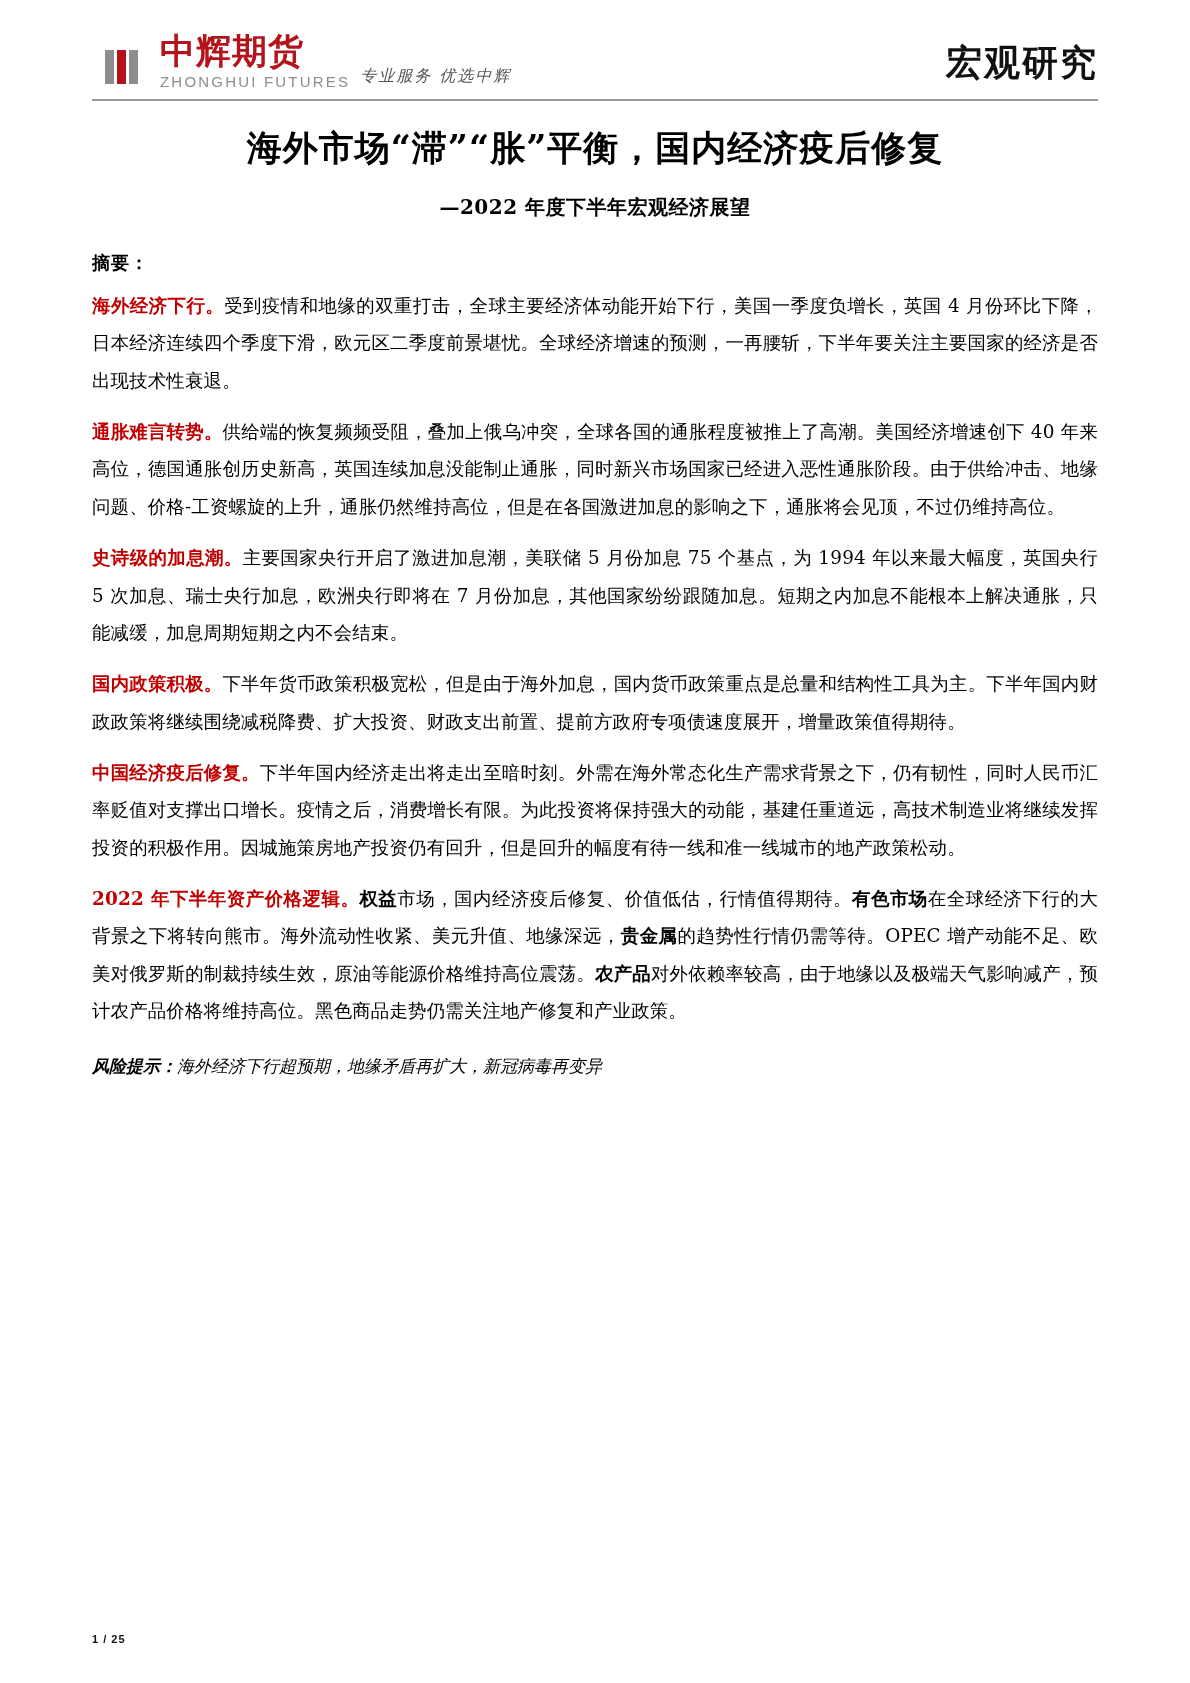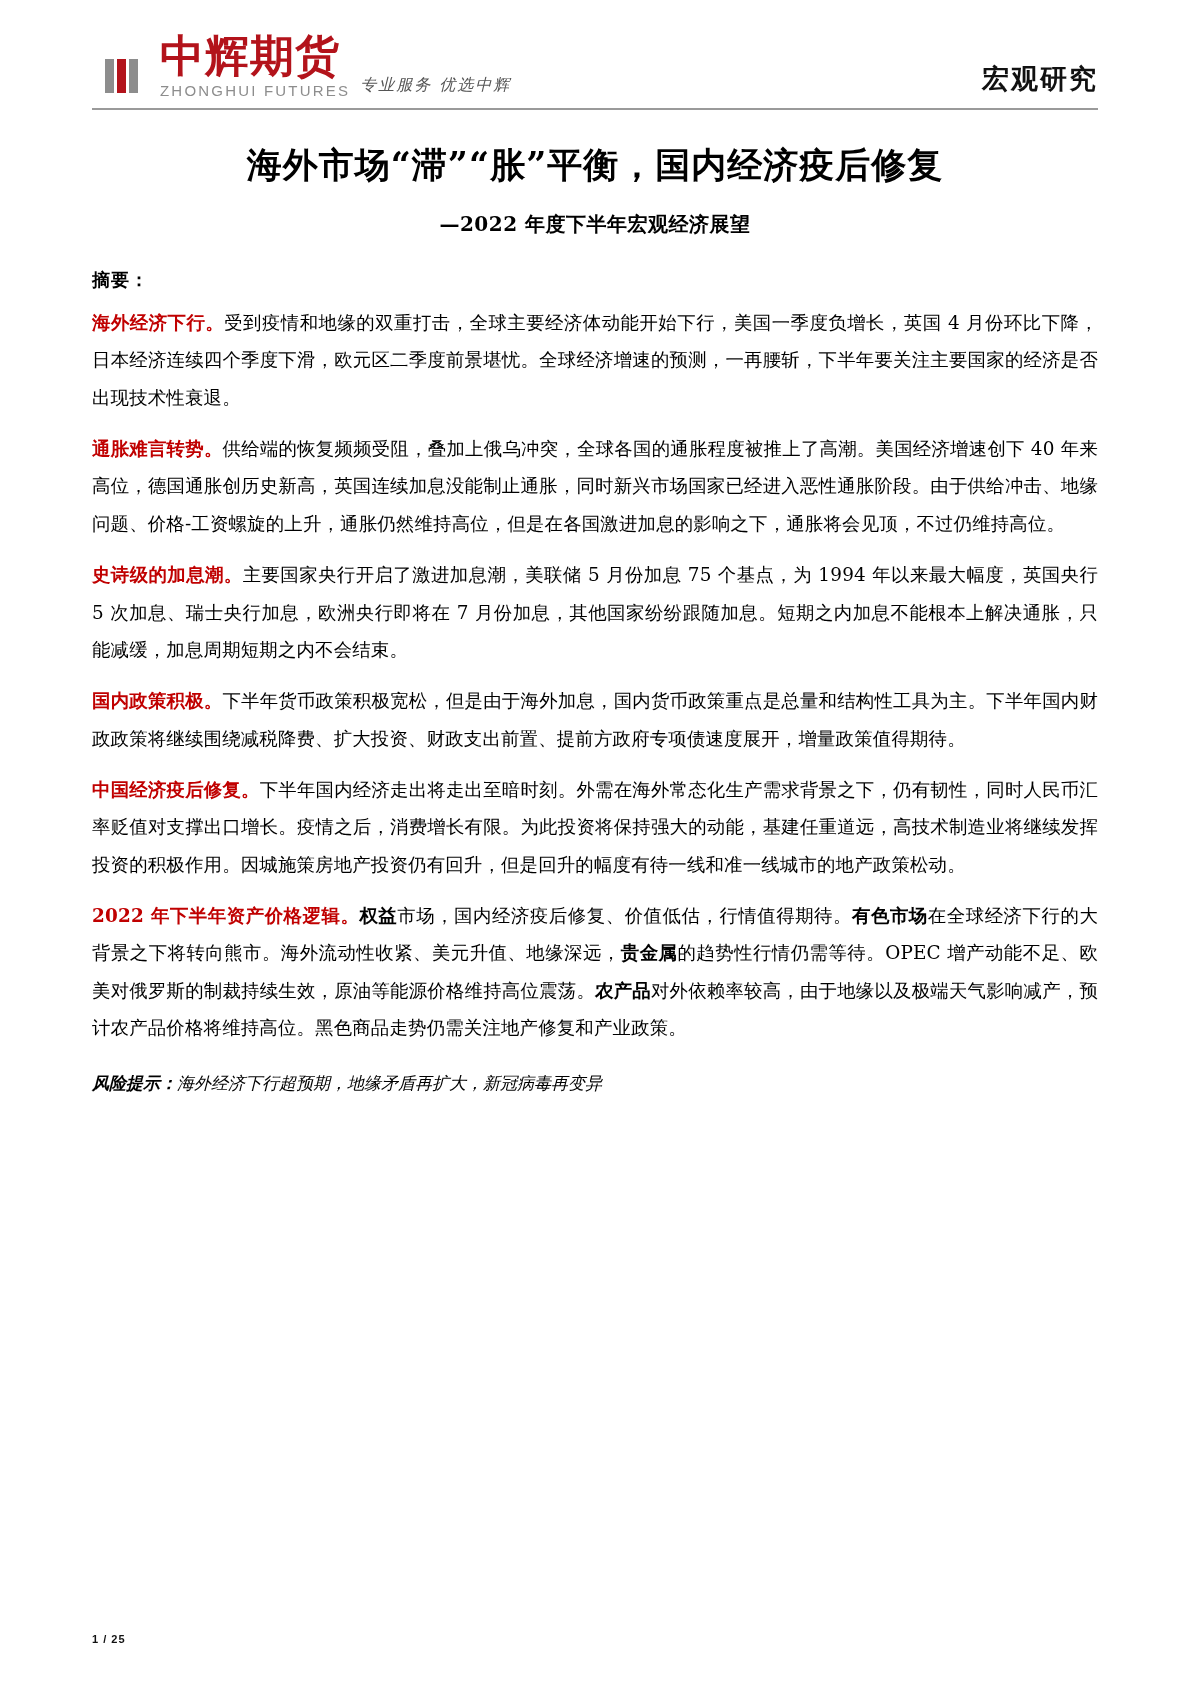--- a/index.html
+++ b/index.html
@@ -53,21 +53,21 @@
   }
   .logo-mark i.b1 { height: 34px; }
   .logo-mark i.b2 { height: 34px; }
   .logo-mark i.b3 { height: 34px; }
   .brand-text {
     line-height: 1;
     padding-bottom: 2px;
   }
   .brand-cn {
     font-family: "DejaVu Sans", "Liberation Sans", sans-serif;
-    font-size: 44px;
+    font-size: 35px;
     font-weight: bold;
     color: #b3131b;
     letter-spacing: 1px;
   }
   .brand-en {
     font-family: "Liberation Sans", sans-serif;
     font-size: 15px;
     color: #8d8d8d;
     letter-spacing: 2.2px;
     margin-top: 5px;
@@ -75,35 +75,35 @@
   .brand-slogan {
     font-family: "DejaVu Sans", "Liberation Sans", sans-serif;
     font-size: 16px;
     color: #555;
     letter-spacing: 2px;
     padding-bottom: 4px;
     font-style: italic;
   }
   .header-right {
     font-family: "DejaVu Serif", "Liberation Serif", serif;
-    font-size: 27px;
+    font-size: 36px;
     font-weight: bold;
     color: #111;
     letter-spacing: 2px;
     padding-bottom: 3px;
     margin-left: 46px;
   }
 
   
   .doc-title {
     text-align: center;
     font-size: 35px;
     font-weight: bold;
     letter-spacing: 1px;
-    margin: 32px 0 0 0;
+    margin: 24px 0 0 0;
     font-family: "DejaVu Serif", "Liberation Serif", serif;
   }
   .doc-subtitle {
     text-align: center;
     font-size: 20px;
     font-weight: bold;
     margin: 22px 0 0 0;
     letter-spacing: 0.5px;
   }
 

